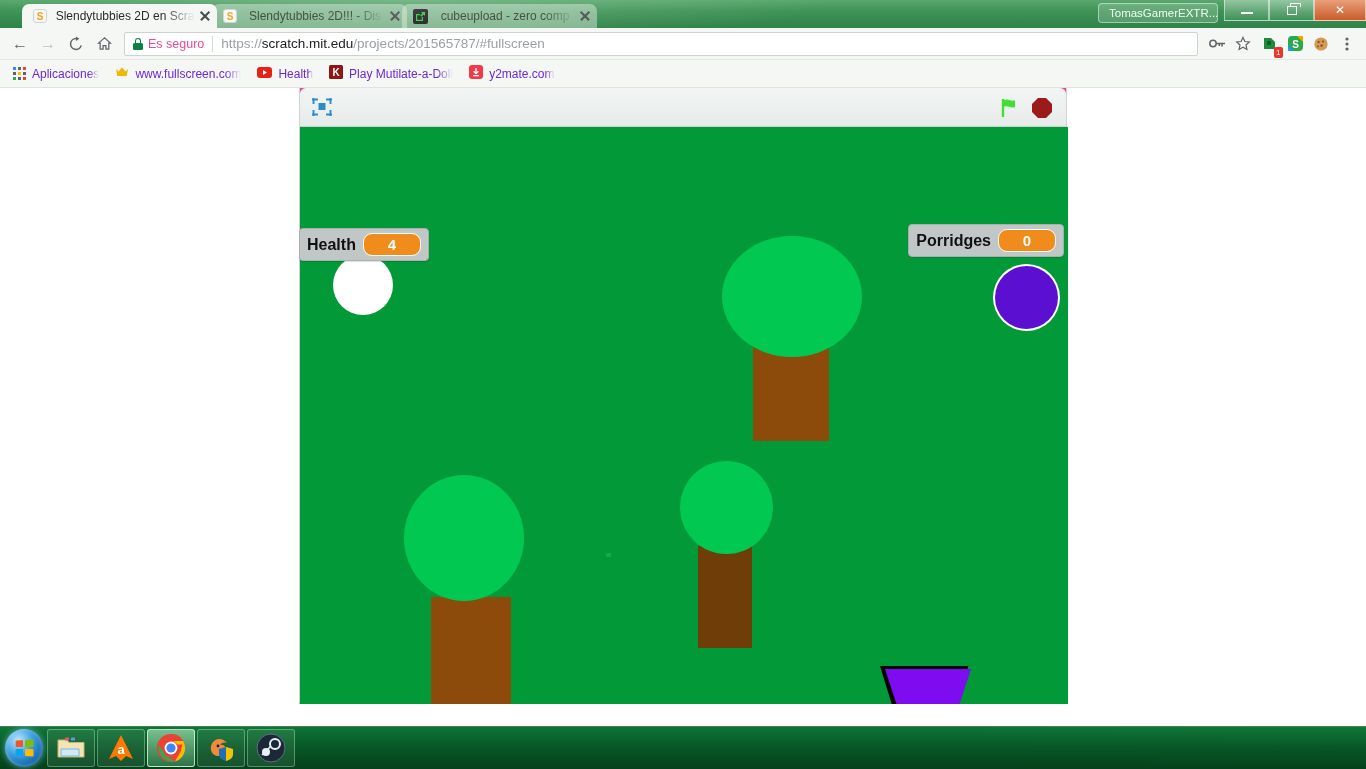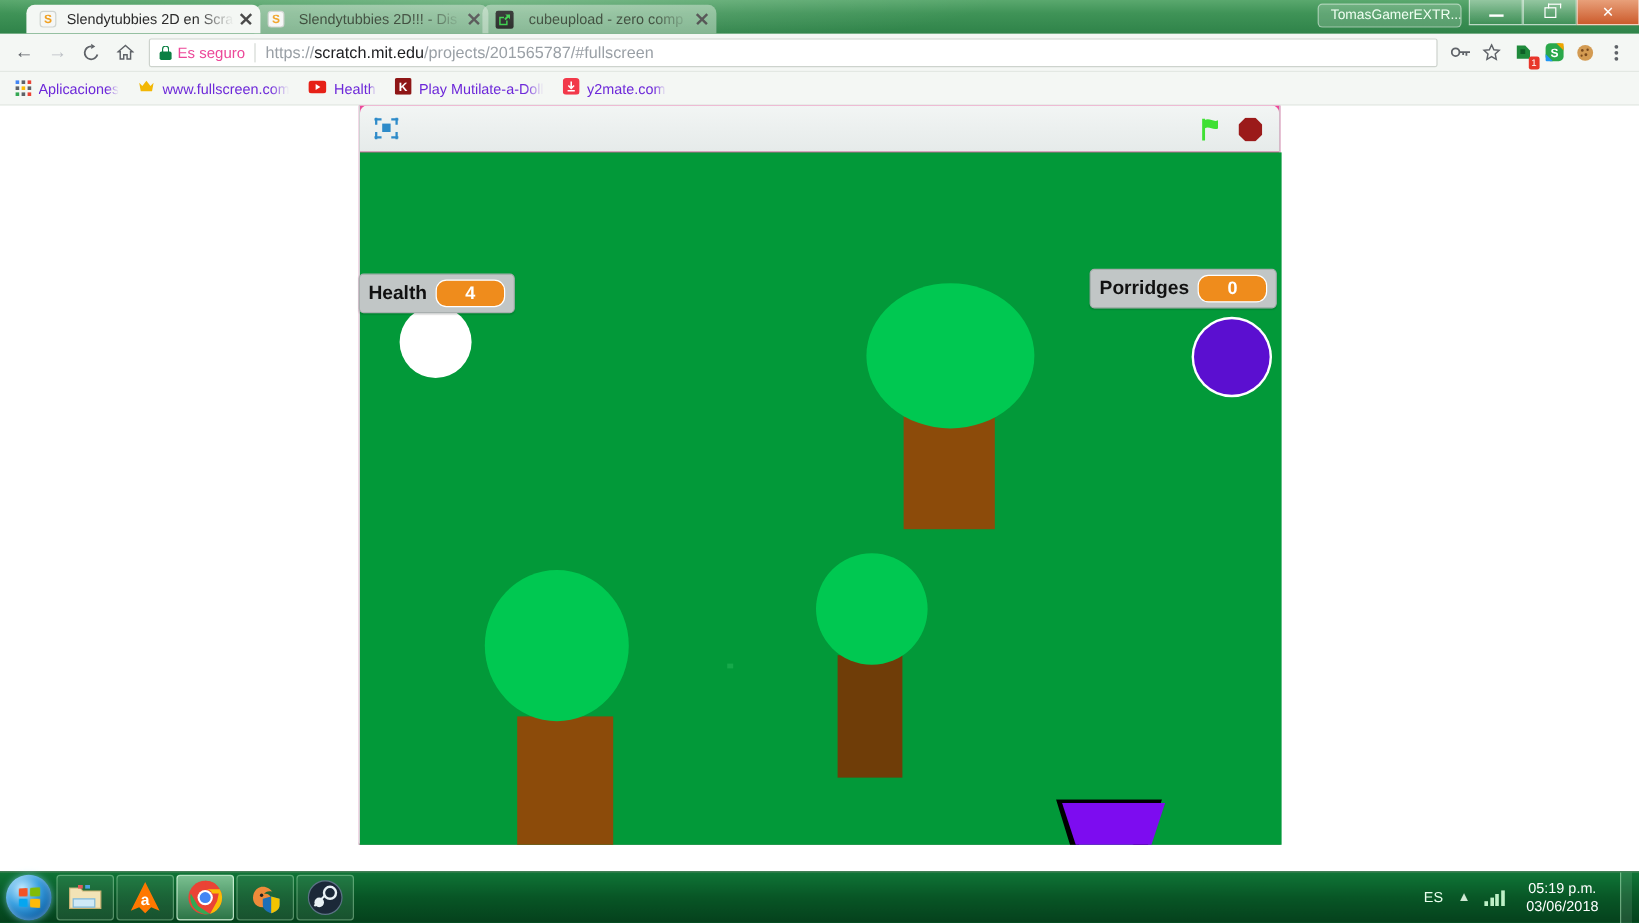--- a/index.html
+++ b/index.html
@@ -549,28 +549,13 @@
   <div class="tbtn pinned">
     <svg width="30" height="30" viewBox="0 0 30 30" aria-hidden="true">
       <circle cx="15" cy="15" r="14" fill="#1b2838"></circle>
       <circle cx="15" cy="15" r="14" fill="none" stroke="#5b7285" stroke-width="1"></circle>
       <circle cx="19" cy="11" r="5" fill="none" stroke="#e8f1f5" stroke-width="2"></circle>
       <circle cx="10" cy="19" r="4" fill="#e8f1f5"></circle>
       <path d="M6 22l9-9" stroke="#e8f1f5" stroke-width="1.6"></path>
     </svg>
   </div>
 
-  <div class="tray">
-    <span class="lang">ES</span>
-    <span class="caret">▲</span>
-    <span class="bars">
-      <i style="height:4px"></i>
-        <i style="height:7px"></i>
-        <i style="height:10px"></i>
-        <i style="height:13px"></i>
-    </span>
-    <span class="clock">
-      <span style="display:block">05:19 p.m.</span>
-      <span style="display:block">03/06/2018</span>
-    </span>
-    <span class="showdesk"></span>
-  </div>
 </div>
 
 </body></html>

